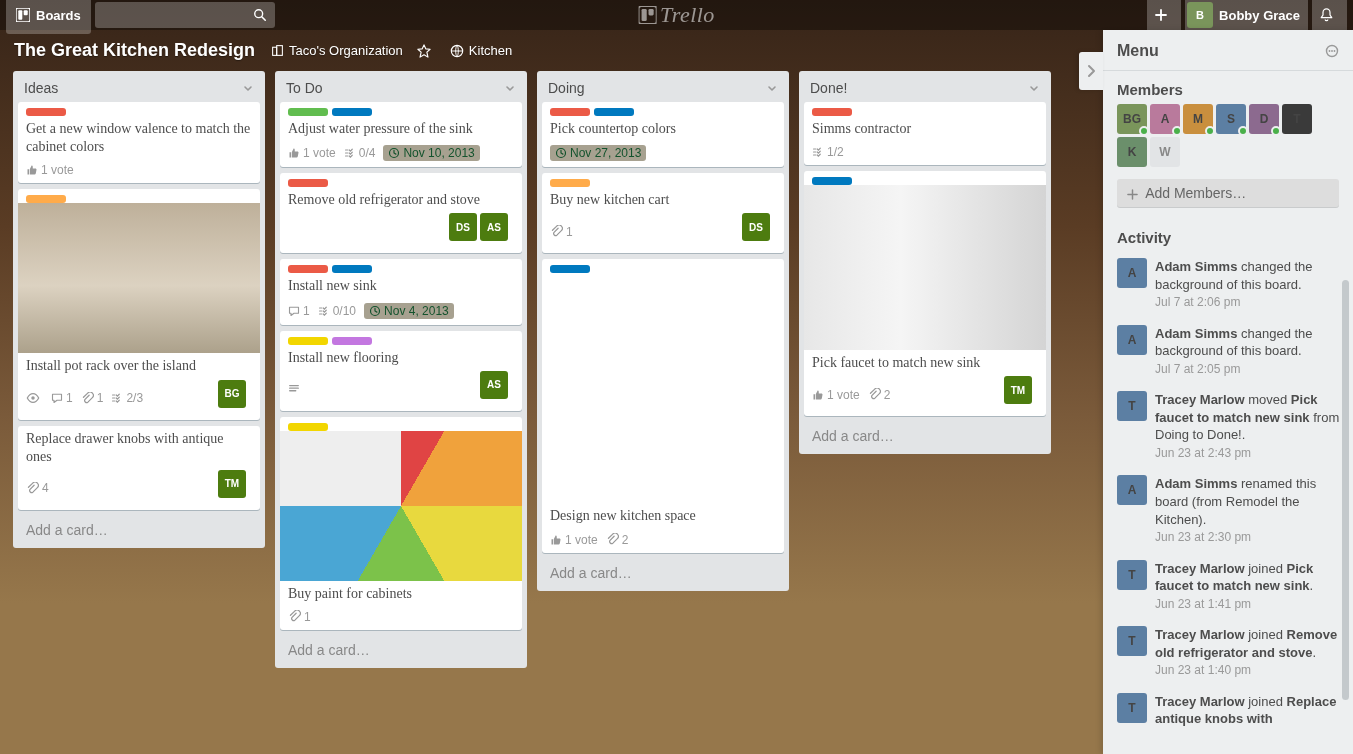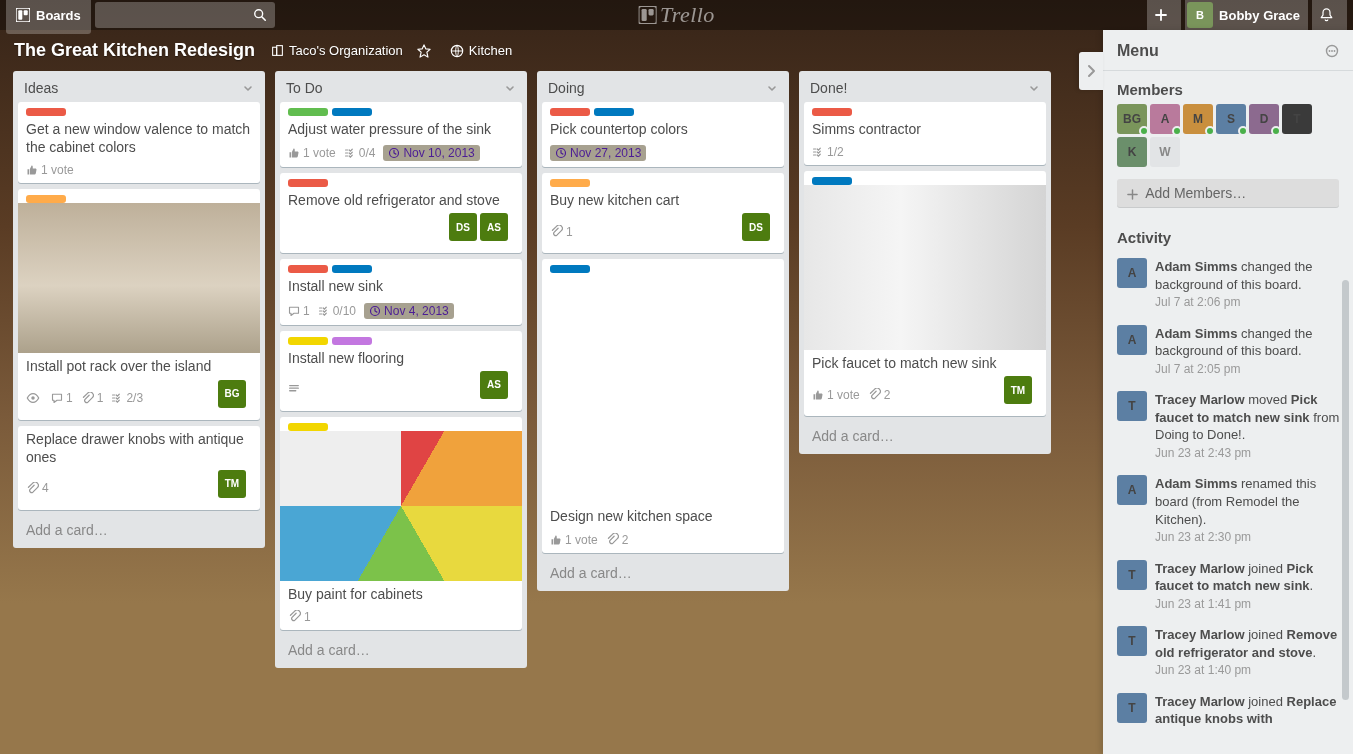--- a/index.html
+++ b/index.html
@@ -116,26 +116,26 @@
   cursor: pointer;
   overflow: hidden;
 }
 .card-cover {
   width: 100%;
   height: 150px;
   background: #ccc;
 }
 .card-labels { display:flex; padding: 6px 8px 0; gap:4px; flex-wrap: wrap;}
 .card-label { width:40px; height:8px; border-radius:3px; }
-.card-title { padding: 4px 8px 2px; color:#4d4d4d; line-height: 1.3; }
+.card-title { padding: 4px 8px 2px; color:#4d4d4d; line-height: 1.3; font-family: Liberation Serif, serif; }
 .card-badges { padding: 2px 8px 6px; display:flex; align-items:center; flex-wrap:wrap; color:#999; font-size:12px;}
 .badge { display:flex; align-items:center; margin-right:8px; margin-top:3px;}
 .badge svg { margin-right:3px; }
 .badge.due { background:#e2e4e6; color:#666; padding:1px 5px; border-radius:3px;}
-.badge.due.past { background:#a7a190; color:#4c1d95;}
+.badge.due.past { background:#a7a190; color:#14532d;}
 .card-members { margin-left:auto; display:flex; padding:0 6px 6px 0;}
 .member-sm {
   width:28px; height:28px; border-radius:3px; margin-left:3px;
   background:#4d7c0f;
   display:flex; align-items:center; justify-content:center;
   color:#fff; font-size:10px; font-weight:bold;
 }
 
 .add-card {
   color:#888; padding:6px 8px 4px; cursor:pointer; font-size:14px;

